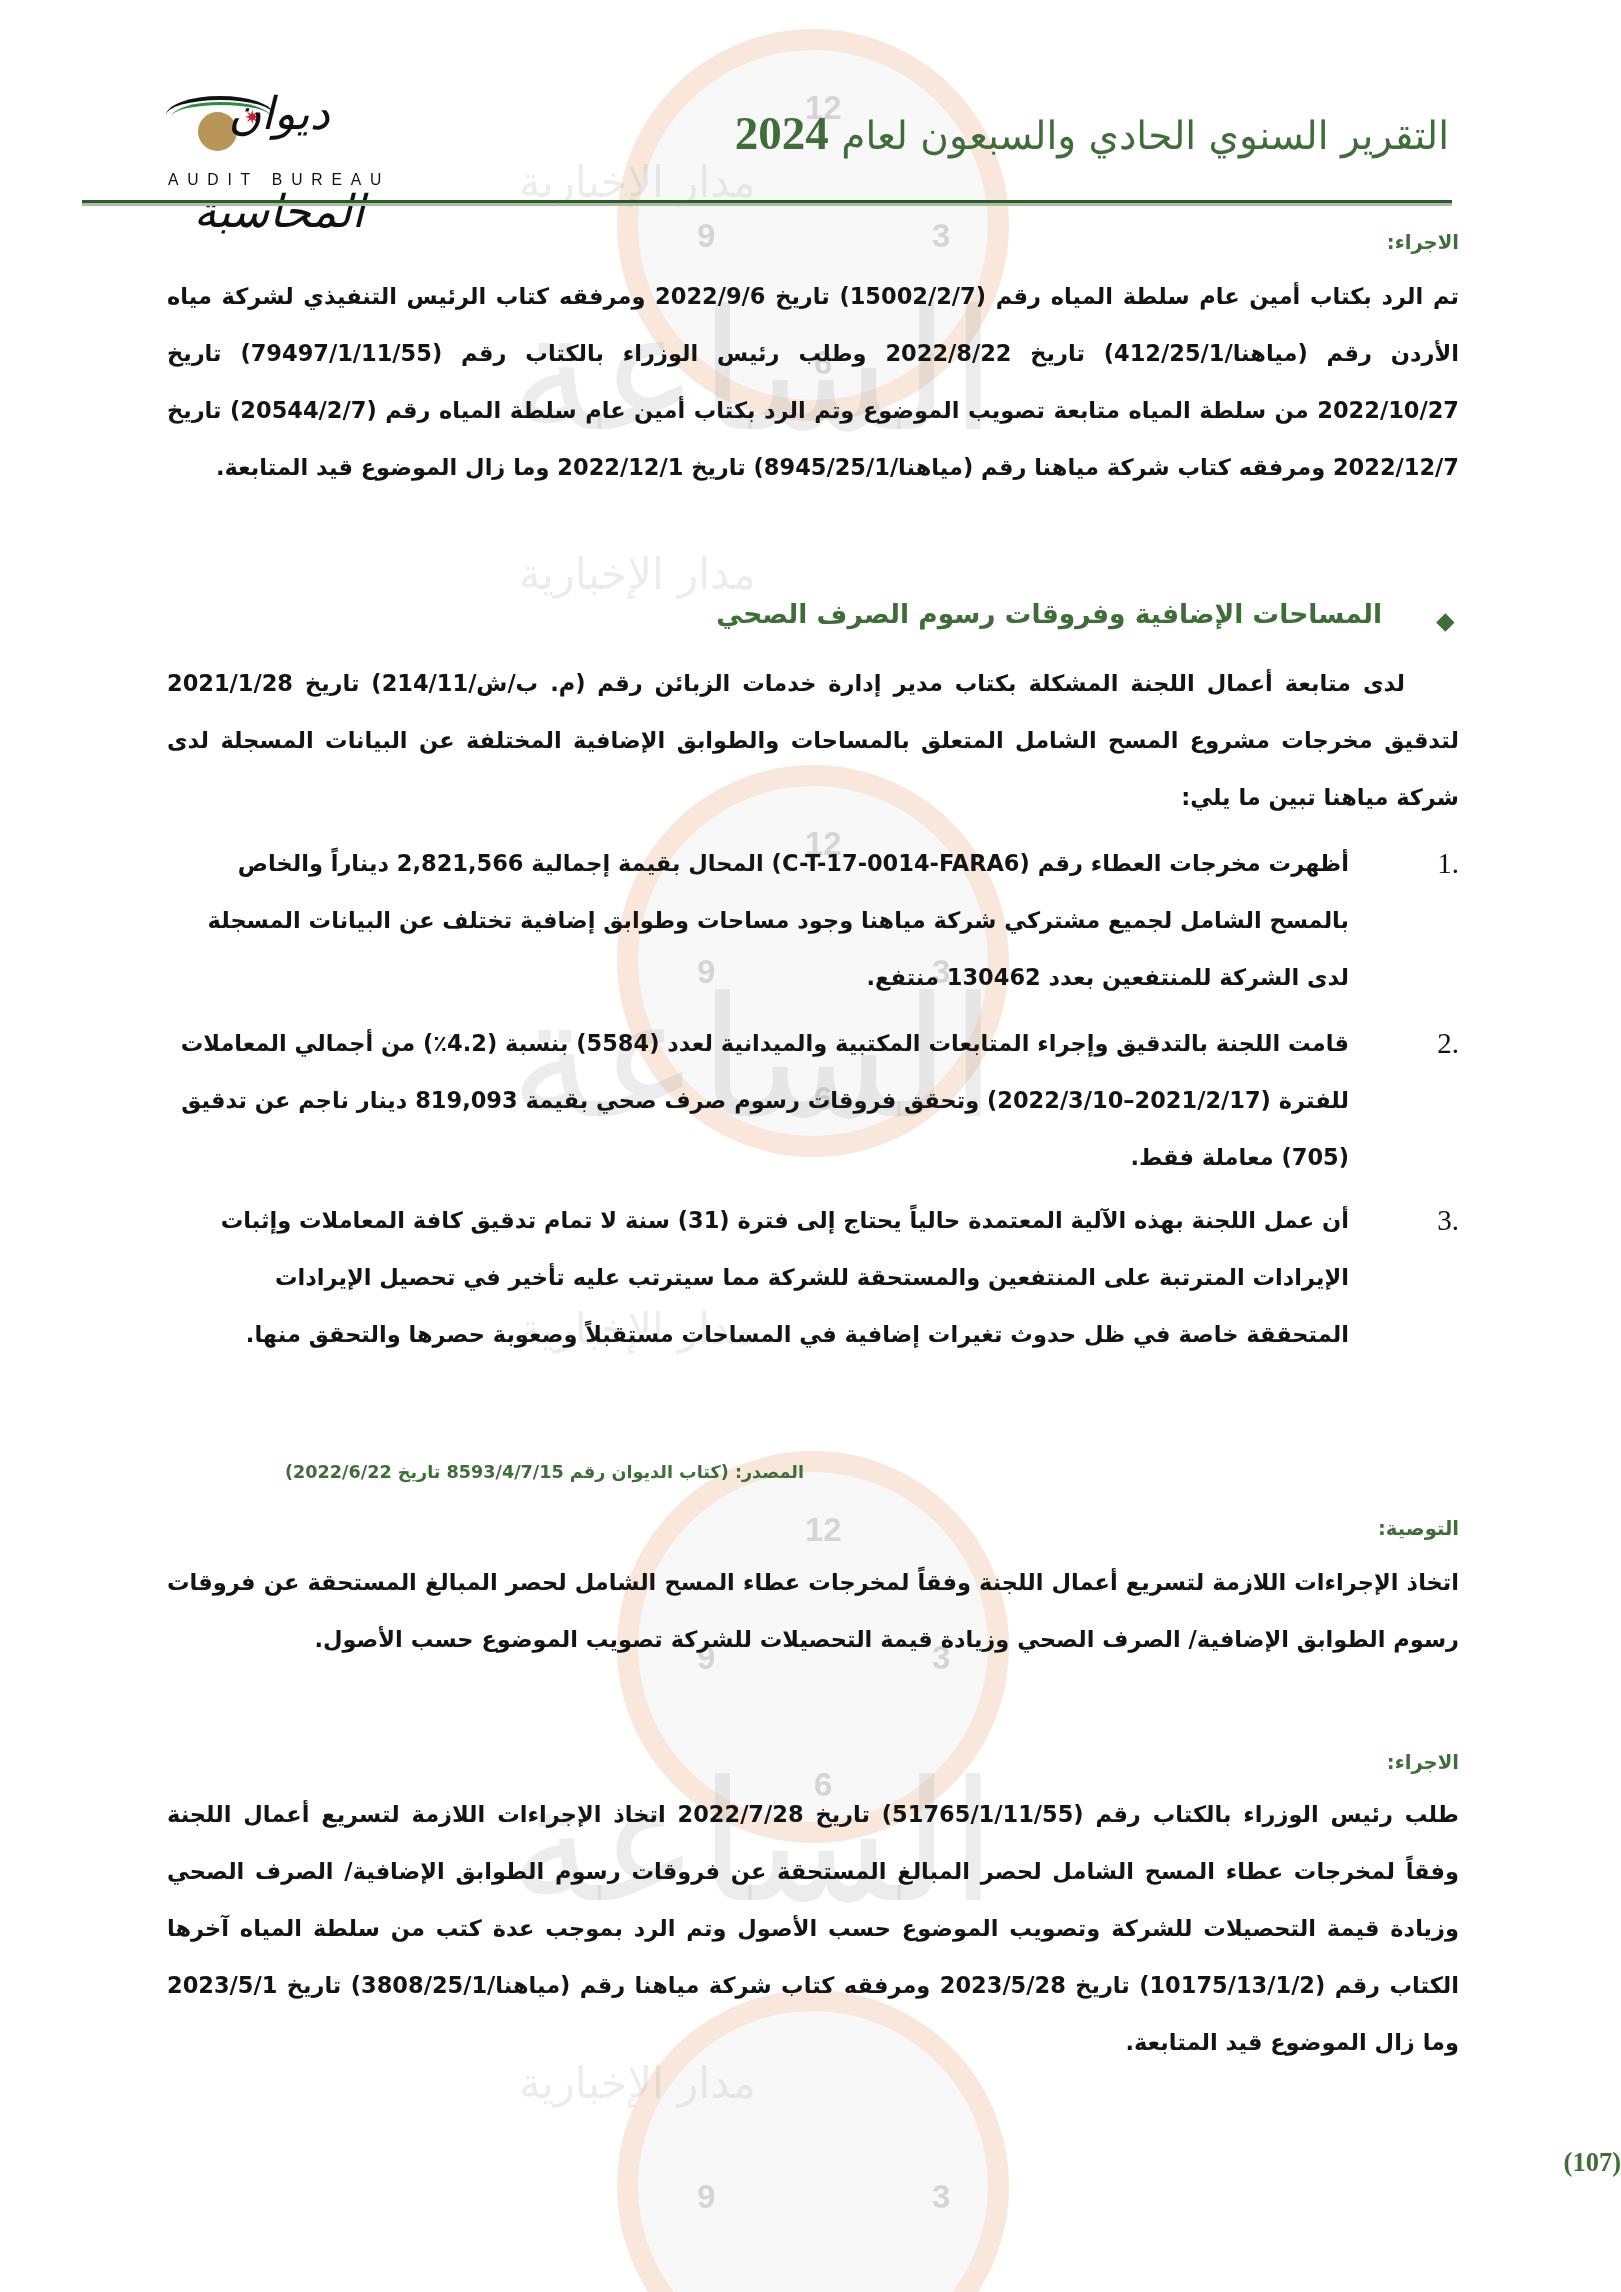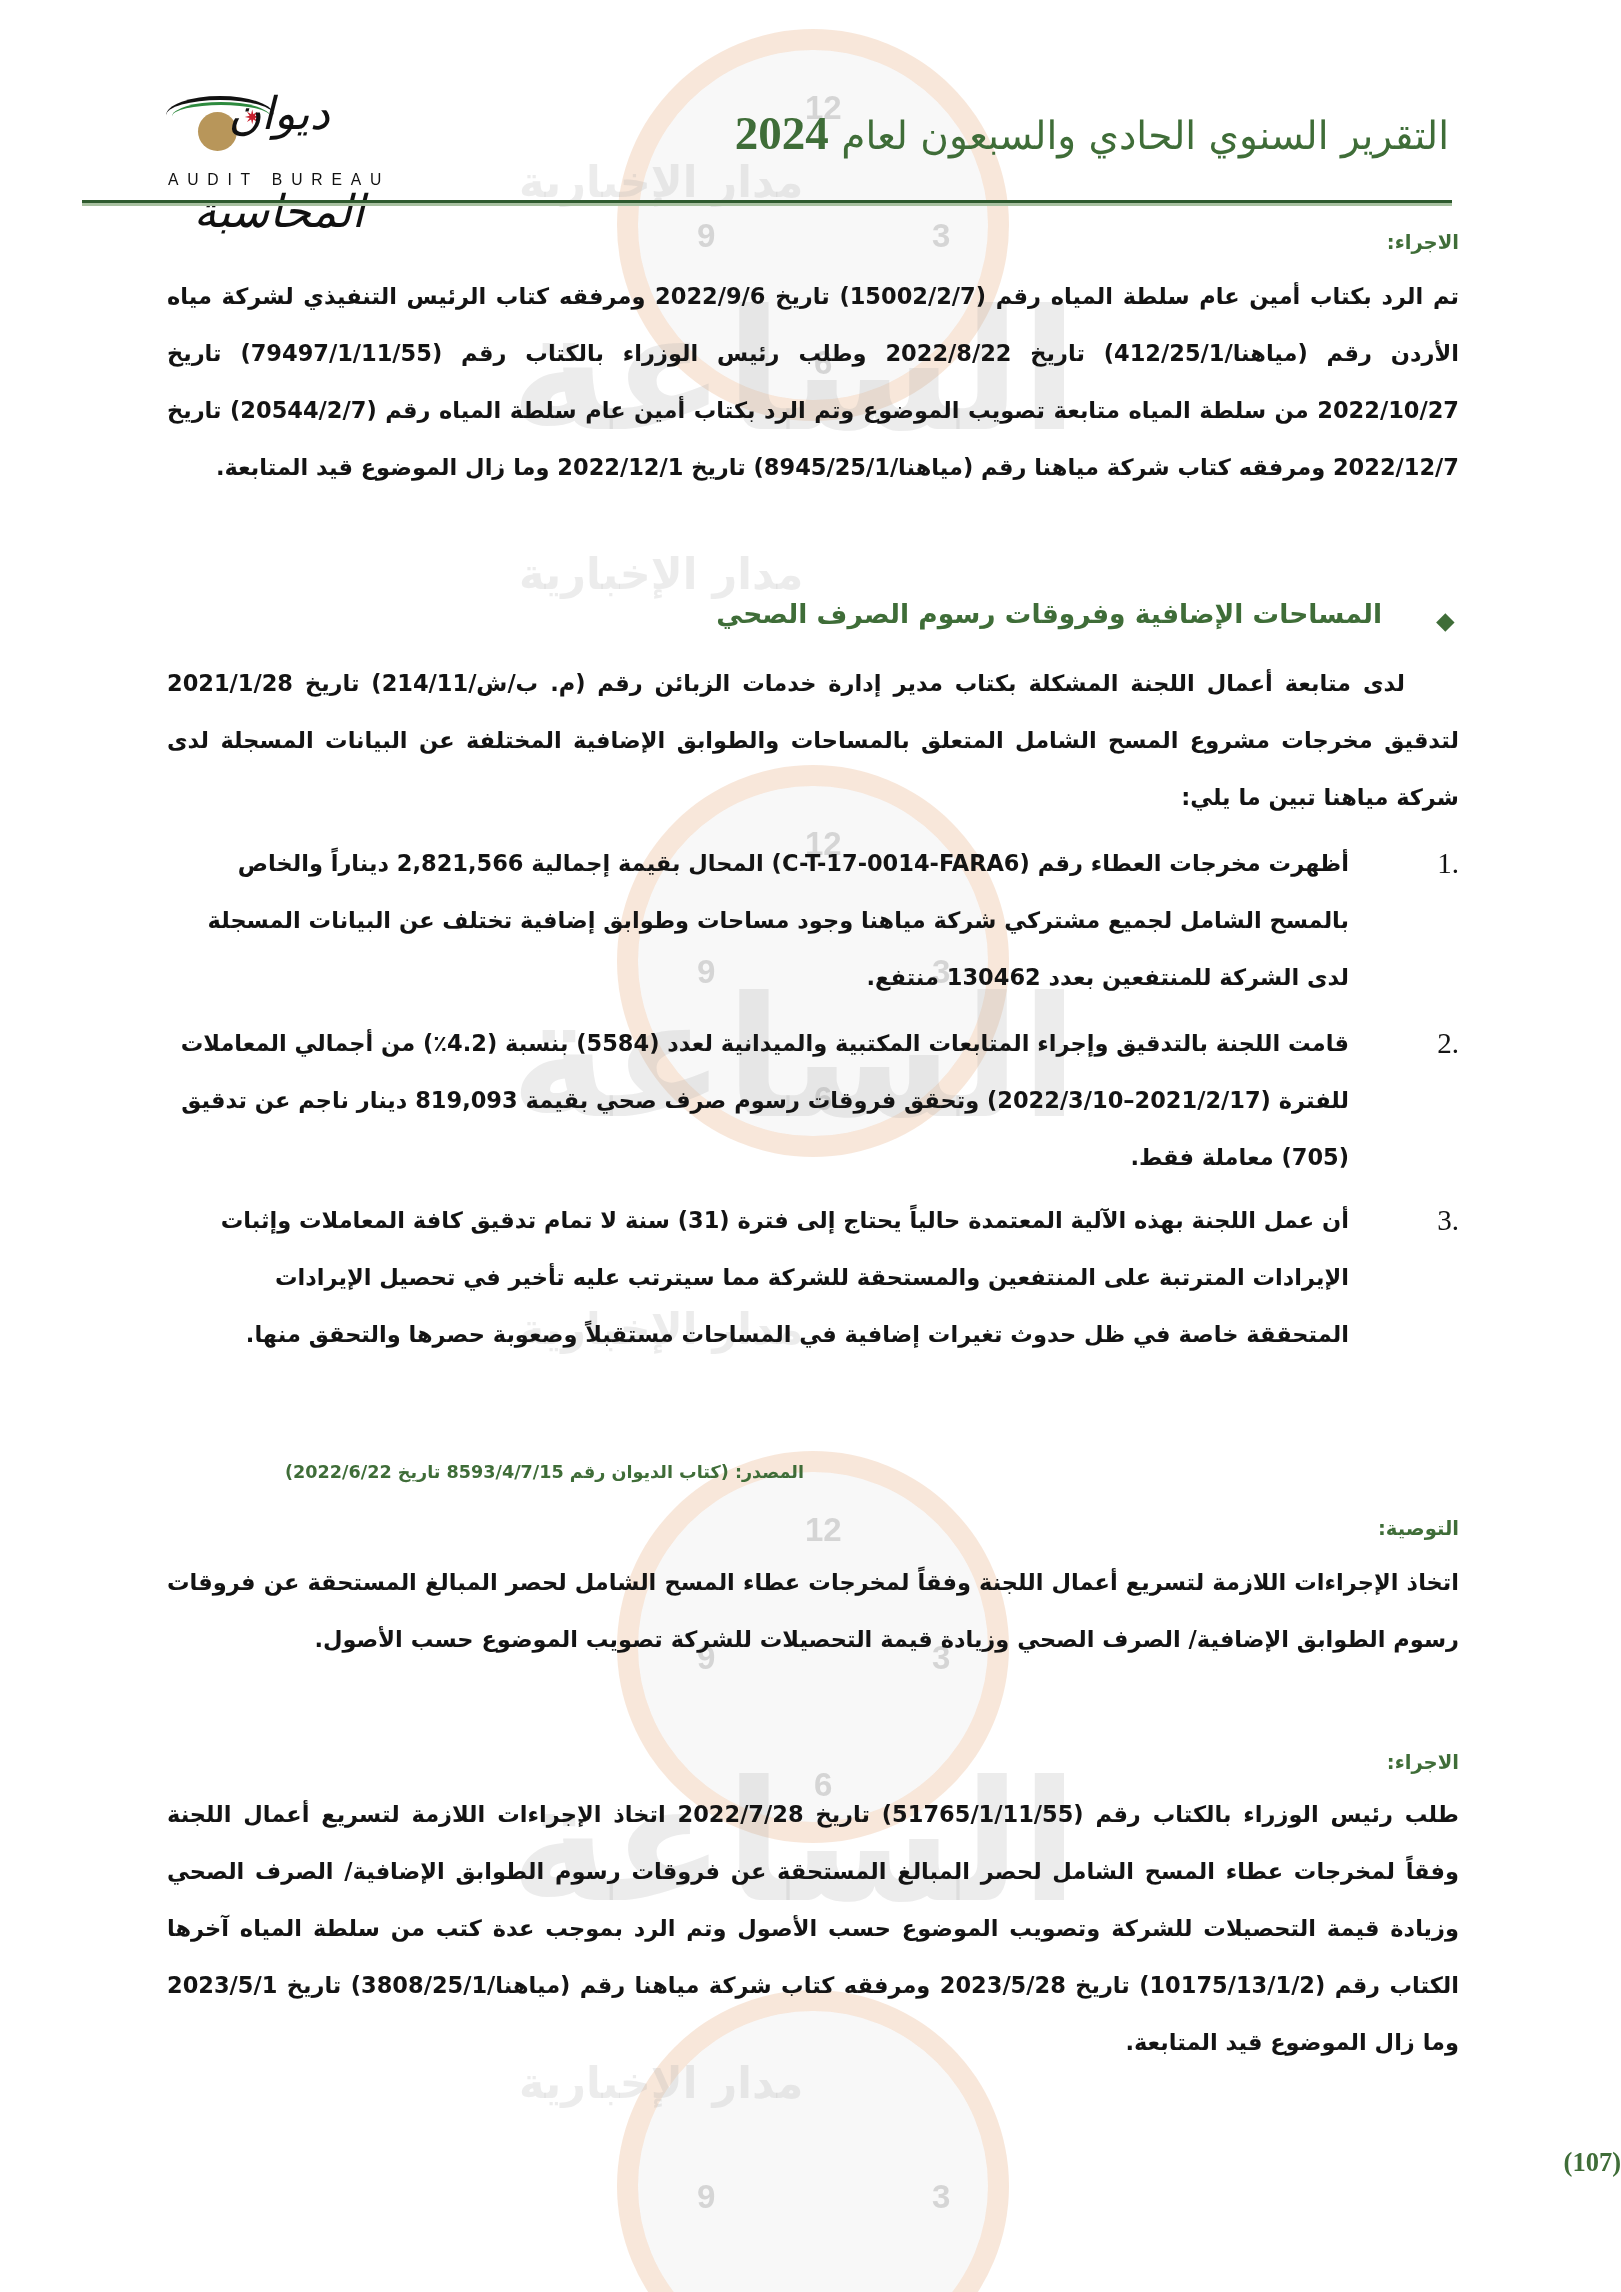--- a/index.html
+++ b/index.html
@@ -3,21 +3,21 @@
 <meta charset="utf-8">
 <style>
   * { box-sizing: border-box; margin: 0; padding: 0; }
   html, body { width: 1621px; height: 2293px; background: #ffffff; overflow: hidden; }
   body { position: relative; font-family: "DejaVu Sans", sans-serif; color: #111; }
 
   
   .wm { position: absolute; pointer-events: none; z-index: 0; }
   .wm-clock { width: 353px; height: 353px; border-radius: 50%; border: 21.6px solid rgba(245,170,110,0.22); background: rgba(235,235,235,0.35); }
   .wm-clock .num { position: absolute; font-family: "Liberation Sans", sans-serif; font-weight: bold; font-size: 33px; color: rgba(150,150,150,0.35); }
-  .wm-text { font-family: "DejaVu Sans", sans-serif; font-weight: bold; color: rgba(170,170,170,0.22); }
+  .wm-text { font-family: "DejaVu Sans", sans-serif; font-weight: normal; color: rgba(170,170,170,0.22); }
 
   
   .header { position: absolute; top: 0; left: 0; width: 1621px; height: 211px; z-index: 2; }
   .logo { position: absolute; left: 137px; top: 57px; width: 284px; height: 132px; }
   .logo-caption { position: absolute; left: 0; right: 0; bottom: 0; text-align: center; font-family: "Liberation Sans", sans-serif; font-size: 15.7px; letter-spacing: 8.8px; color: #111; direction: ltr; }
   .logo-script { position: absolute; left: 9.8px; right: 9.8px; top: 7.8px; height: 98px; font-family: "DejaVu Serif", serif; font-size: 45px; text-align: center; color: #111; direction: rtl; line-height: 98px; font-style: italic; }
   .logo-seal { position: absolute; left: 61px; top: 55px; width: 39px; height: 39px; border-radius: 50%; background: #b8965a; }
   .logo-star { position: absolute; left: 107px; top: 49px; color: #c8202e; font-size: 19.6px; }
   .logo-arc { position: absolute; left: 29px; top: 39px; width: 108px; height: 39px; border-top: 4.9px solid #111; border-radius: 60% 60% 0 0; }
   .logo-arc2 { position: absolute; left: 35px; top: 45px; width: 98px; height: 29px; border-top: 3.9px solid #2d8a3e; border-radius: 60% 60% 0 0; }

